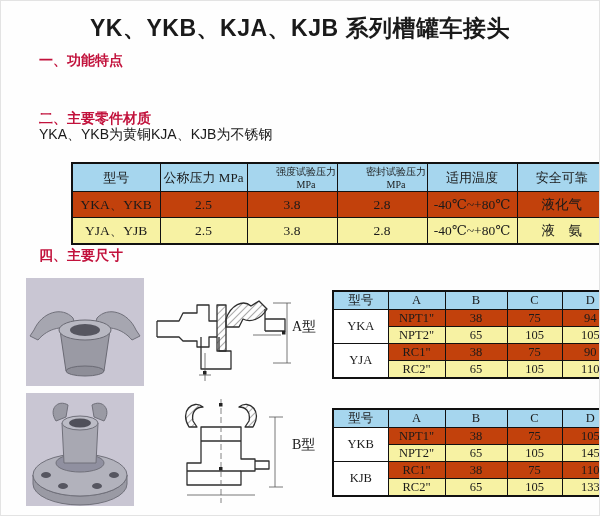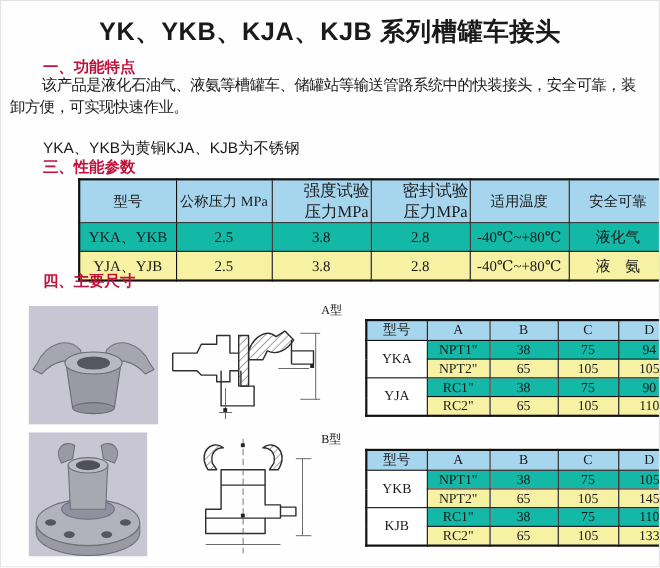--- a/index.html
+++ b/index.html
@@ -27,60 +27,60 @@
   .materials-line{
     position:absolute;top:125px;left:38px;font-size:14px;white-space:nowrap;
   }
   .materials-line .mat{}
   table{border-collapse:collapse;position:absolute;table-layout:fixed;
     font-family:"Liberation Serif","DejaVu Serif",serif;margin-left:40px;}
   table.perf{left:30px;top:161px;width:535px;border:2px solid #111;}
   .perf th,.perf td{border:1px solid #111;text-align:center;padding:0;overflow:hidden;}
   .perf th{height:27px;background:var(--table-header-blue,#a6d6ee);
     font-size:13px;font-weight:normal;}
-  .perf th.small{font-size:15px;padding-left:28px;}
+  .perf th.small{font-size:10px;padding-left:28px;}
   .perf td{height:25px;font-size:13.5px;}
   tr.row-yellow td{background:var(--row-yellow,#f7f2a3);}
-  tr.row-white td{background:#14b8a6;}
+  tr.row-white td{background:#c2410c;}
   td.model-cell{background:#ffffff !important;}
   table.dim{width:286px;border:2px solid #111;}
   .dim-a{left:291px;top:289px;}
   .dim-b{left:291px;top:407px;}
   .dim th,.dim td{border:1px solid #111;text-align:center;padding:0;overflow:hidden;}
   .dim th{height:17px;background:var(--table-header-blue,#a6d6ee);
     font-size:12.5px;font-weight:normal;}
   .dim td{height:16px;font-size:12.5px;}
   .type-label{
-    position:absolute;font-size:11px;
+    position:absolute;font-size:14px;
     font-family:"Liberation Serif","DejaVu Serif",serif;
+    margin-top:44px;
   }
   .label-a{left:291px;top:273px;}
   .label-b{left:291px;top:391px;}
   .figure{position:absolute;}
   .photo-a{left:25px;top:277px;width:118px;height:108px;}
   .drawing-a{left:152px;top:278px;width:142px;height:106px;}
   .photo-b{left:25px;top:392px;width:108px;height:113px;}
   .drawing-b{left:156px;top:396px;width:134px;height:110px;}
   .figure svg{display:block;width:100%;height:100%;}
 </style>
 </head>
 <body>
 
 <div class="page">
 
   <h1 class="title">YK、YKB、KJA、KJB 系列槽罐车接头</h1>
 
   <div class="sec-heading h-features">一、功能特点</div>
-  <p class="body-text">该产品是液化石油气、液氨等槽罐车、储罐站等输送管路系统中的快装接头，安全可靠，装卸方便，可实现快速作业。</p>
-
+
+  <div class="sec-heading h-materials">二、主要零件材质</div>
   <div class="materials-line">
     <span class="mat">YKA、YKB为黄铜</span><span>KJA、KJB为不锈钢</span>
   </div>
 
-  <div class="sec-heading h-performance">三、性能参数</div>
 
   <table class="perf">
     <colgroup>
       <col style="width:88px">
         <col style="width:87px">
         <col style="width:90px">
       <col style="width:90px">
         <col style="width:90px">
         <col style="width:90px">
     </colgroup>

